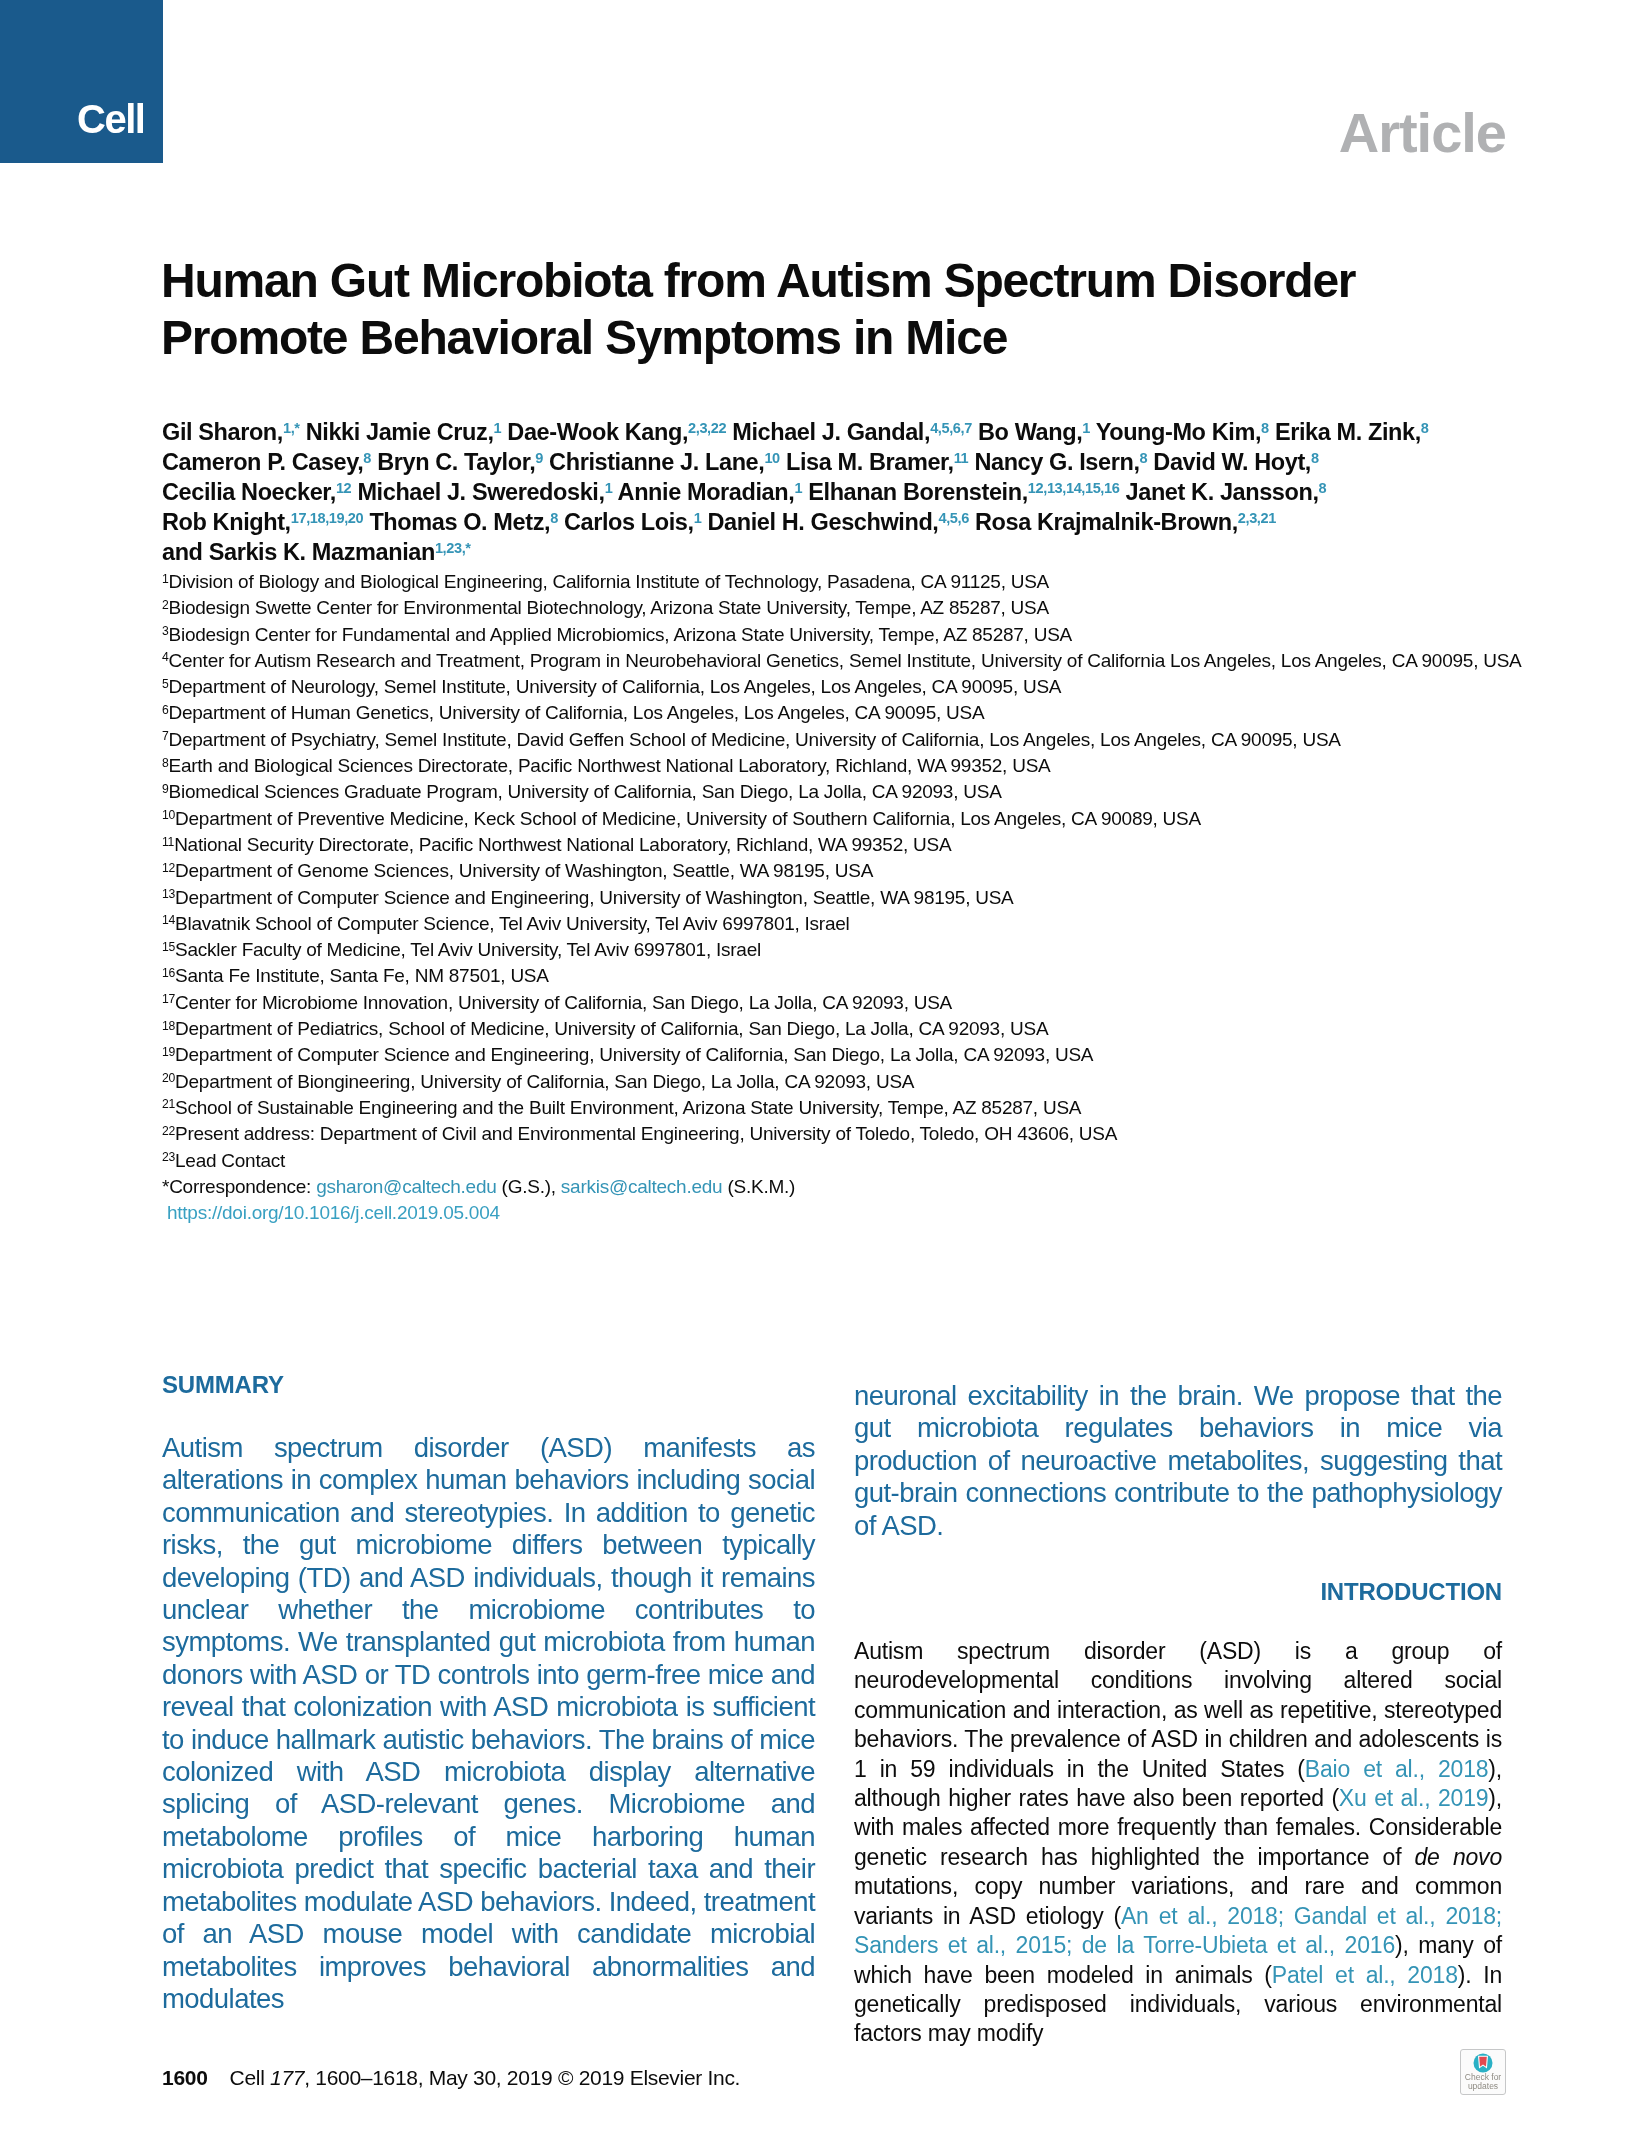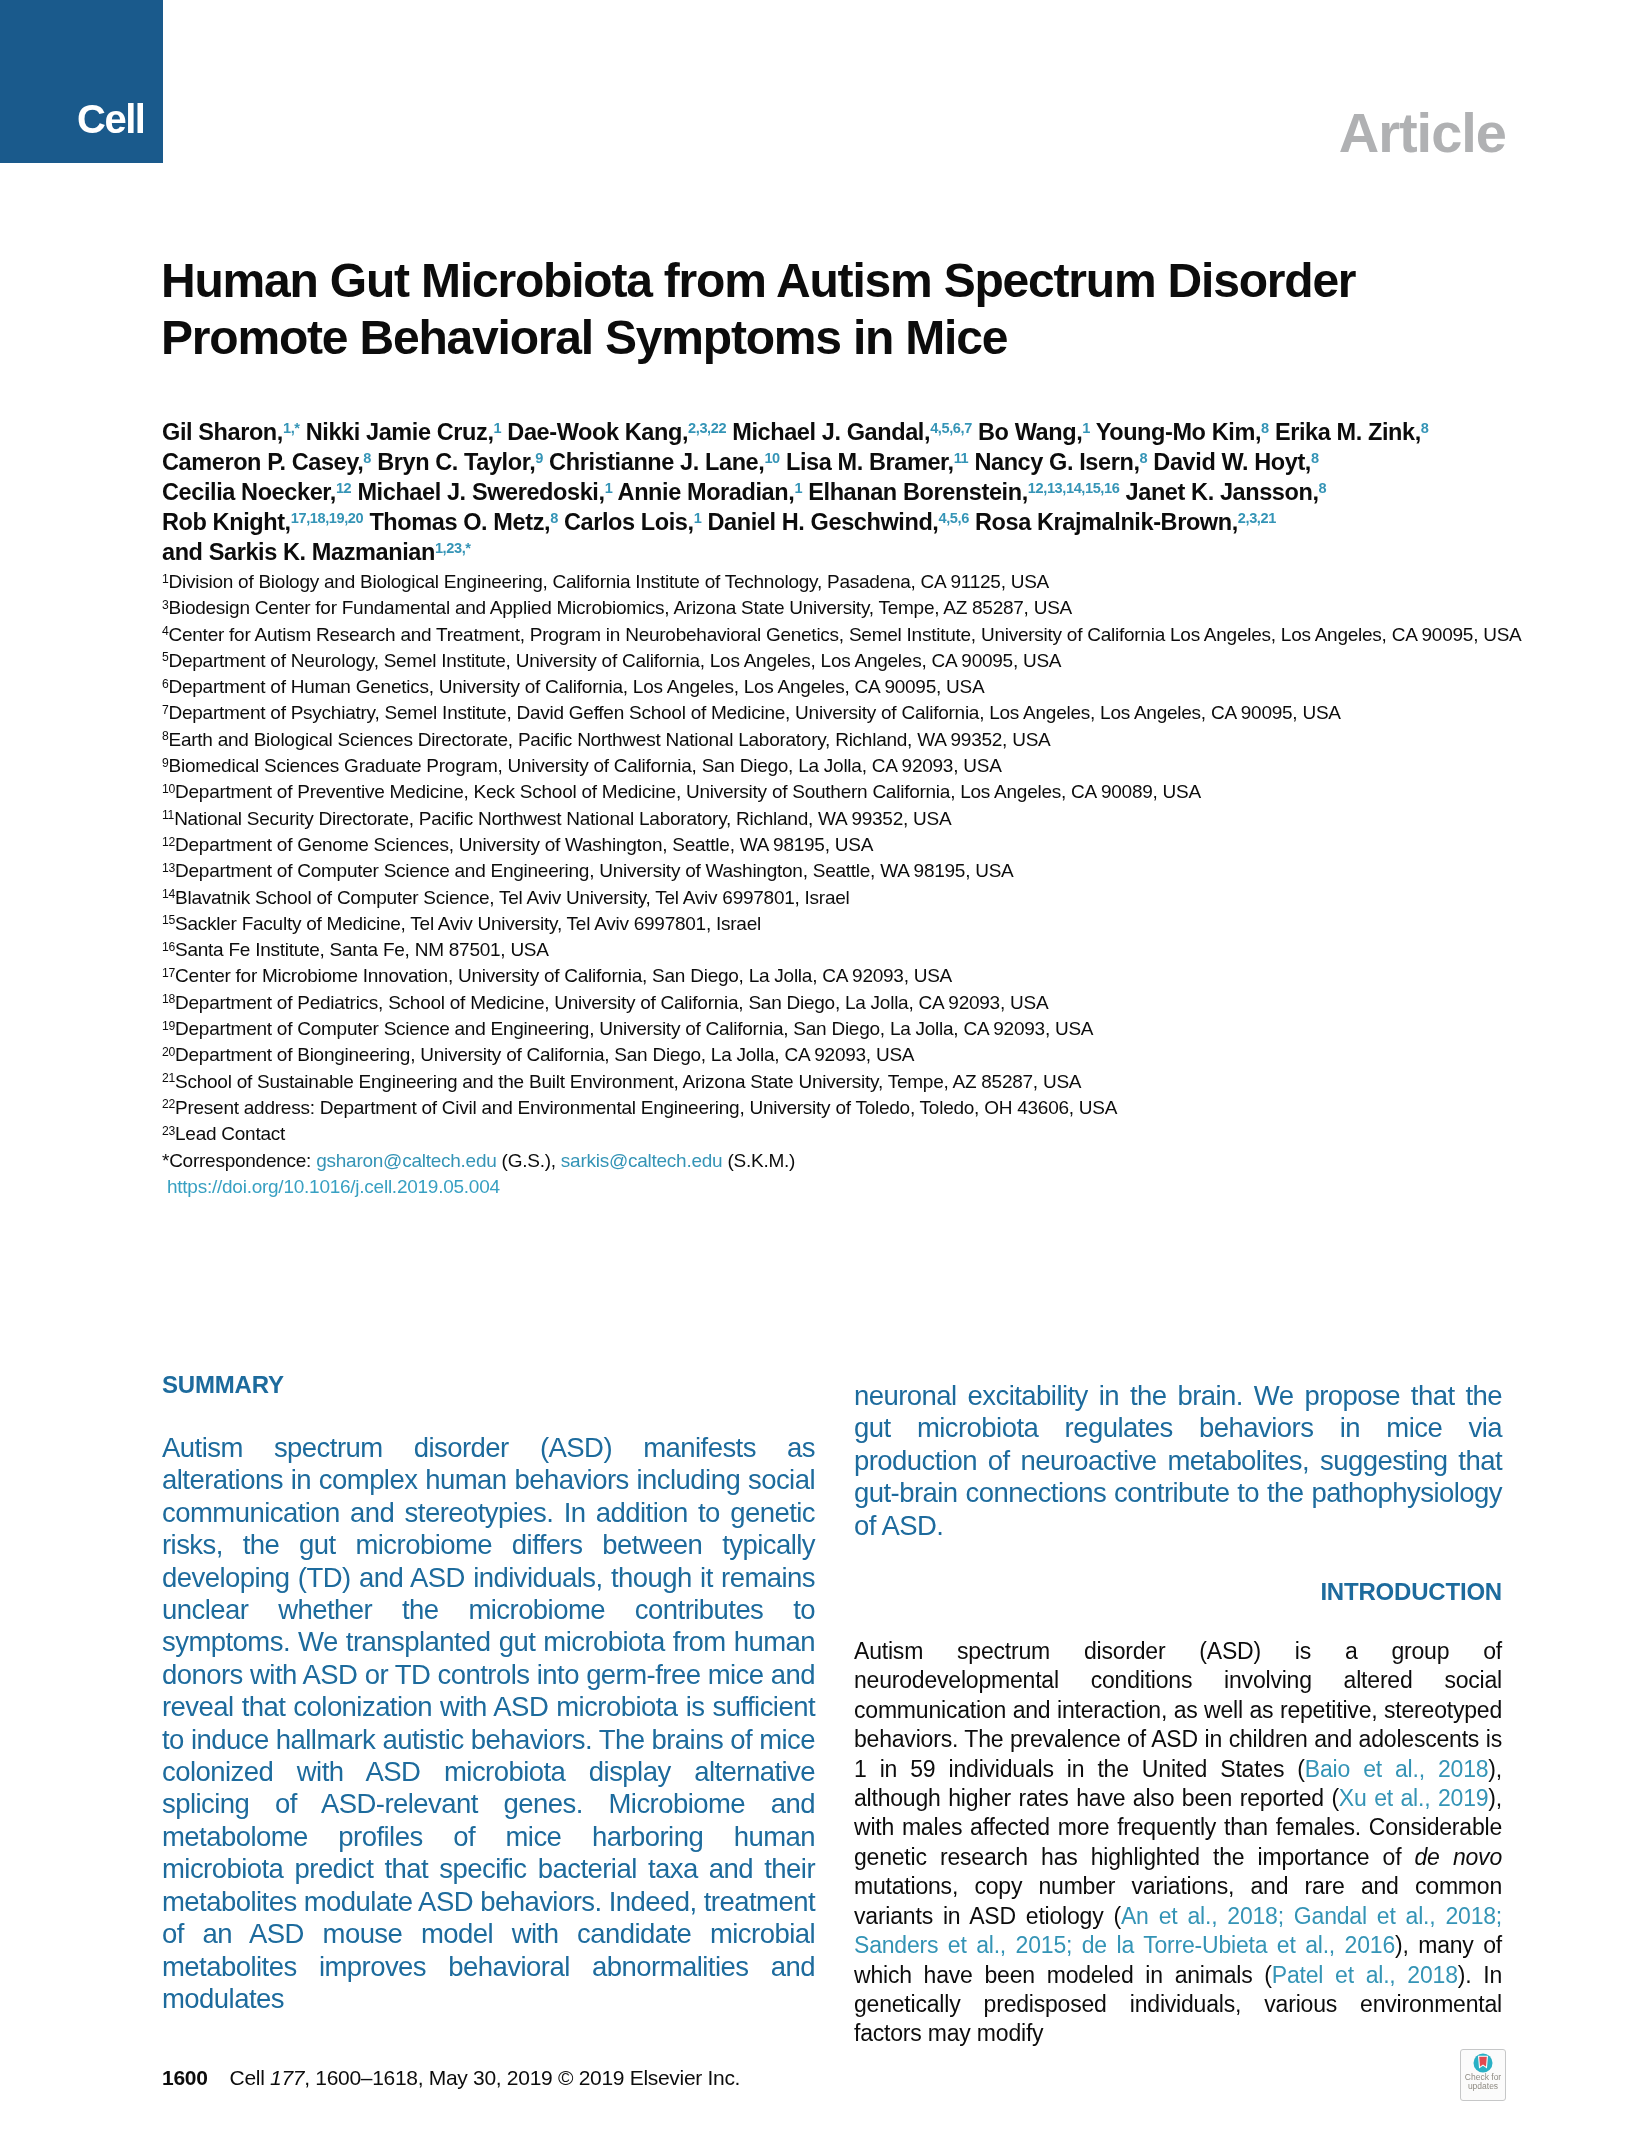--- a/index.html
+++ b/index.html
@@ -29,21 +29,21 @@
   .col-right .summary-par{margin-top:12px;}
   .intro-heading{margin-top:36px;text-align:right;}
   .intro-par{margin-top:31px;color:#0c0c0c;font-size:23px;line-height:29.4px;text-align:justify;letter-spacing:-0.2px;}
   .it{font-style:italic;}
 
   
   .footer{position:absolute;left:162px;top:2066px;font-size:21px;letter-spacing:-0.3px;}
   .footer .pageno{font-weight:bold;margin-right:22px;}
 
   
-  .badge{position:absolute;left:1460px;top:2049px;width:46px;height:52px;background:#fbfbfb;border:1px solid #c6c7c8;border-radius:3px;box-sizing:border-box;text-align:center;cursor:pointer;}
+  .badge{position:absolute;left:1460px;top:2049px;width:46px;height:46px;background:#fbfbfb;border:1px solid #c6c7c8;border-radius:3px;box-sizing:border-box;text-align:center;cursor:pointer;}
   .badge svg{display:block;margin:3px auto 0 auto;}
   .badge-label{font-size:8.5px;line-height:9px;color:#8f8c84;letter-spacing:0;}
 </style>
 </head>
 <body>
 
 <div class="page">
 
   <div class="logo-box">
     <span class="logo-text">Cell</span>
@@ -59,20 +59,21 @@
       <div>Gil Sharon,<sup>1,*</sup> Nikki Jamie Cruz,<sup>1</sup> Dae-Wook Kang,<sup>2,3,22</sup> Michael J. Gandal,<sup>4,5,6,7</sup> Bo Wang,<sup>1</sup> Young-Mo Kim,<sup>8</sup> Erika M. Zink,<sup>8</sup></div>
       <div>Cameron P. Casey,<sup>8</sup> Bryn C. Taylor,<sup>9</sup> Christianne J. Lane,<sup>10</sup> Lisa M. Bramer,<sup>11</sup> Nancy G. Isern,<sup>8</sup> David W. Hoyt,<sup>8</sup></div>
       <div>Cecilia Noecker,<sup>12</sup> Michael J. Sweredoski,<sup>1</sup> Annie Moradian,<sup>1</sup> Elhanan Borenstein,<sup>12,13,14,15,16</sup> Janet K. Jansson,<sup>8</sup></div>
       <div>Rob Knight,<sup>17,18,19,20</sup> Thomas O. Metz,<sup>8</sup> Carlos Lois,<sup>1</sup> Daniel H. Geschwind,<sup>4,5,6</sup> Rosa Krajmalnik-Brown,<sup>2,3,21</sup></div>
       <div>and Sarkis K. Mazmanian<sup>1,23,*</sup></div>
     </div>
 
   <div class="affil-block">
     <div>
         <div><sup>1</sup>Division of Biology and Biological Engineering, California Institute of Technology, Pasadena, CA 91125, USA</div>
+        <div><sup>2</sup>Biodesign Swette Center for Environmental Biotechnology, Arizona State University, Tempe, AZ 85287, USA</div>
         <div><sup>3</sup>Biodesign Center for Fundamental and Applied Microbiomics, Arizona State University, Tempe, AZ 85287, USA</div>
         <div><sup>4</sup>Center for Autism Research and Treatment, Program in Neurobehavioral Genetics, Semel Institute, University of California Los Angeles, Los Angeles, CA 90095, USA</div>
         <div><sup>5</sup>Department of Neurology, Semel Institute, University of California, Los Angeles, Los Angeles, CA 90095, USA</div>
         <div><sup>6</sup>Department of Human Genetics, University of California, Los Angeles, Los Angeles, CA 90095, USA</div>
         <div><sup>7</sup>Department of Psychiatry, Semel Institute, David Geffen School of Medicine, University of California, Los Angeles, Los Angeles, CA 90095, USA</div>
         <div><sup>8</sup>Earth and Biological Sciences Directorate, Pacific Northwest National Laboratory, Richland, WA 99352, USA</div>
         <div><sup>9</sup>Biomedical Sciences Graduate Program, University of California, San Diego, La Jolla, CA 92093, USA</div>
         <div><sup>10</sup>Department of Preventive Medicine, Keck School of Medicine, University of Southern California, Los Angeles, CA 90089, USA</div>
         <div><sup>11</sup>National Security Directorate, Pacific Northwest National Laboratory, Richland, WA 99352, USA</div>
         <div><sup>12</sup>Department of Genome Sciences, University of Washington, Seattle, WA 98195, USA</div>

